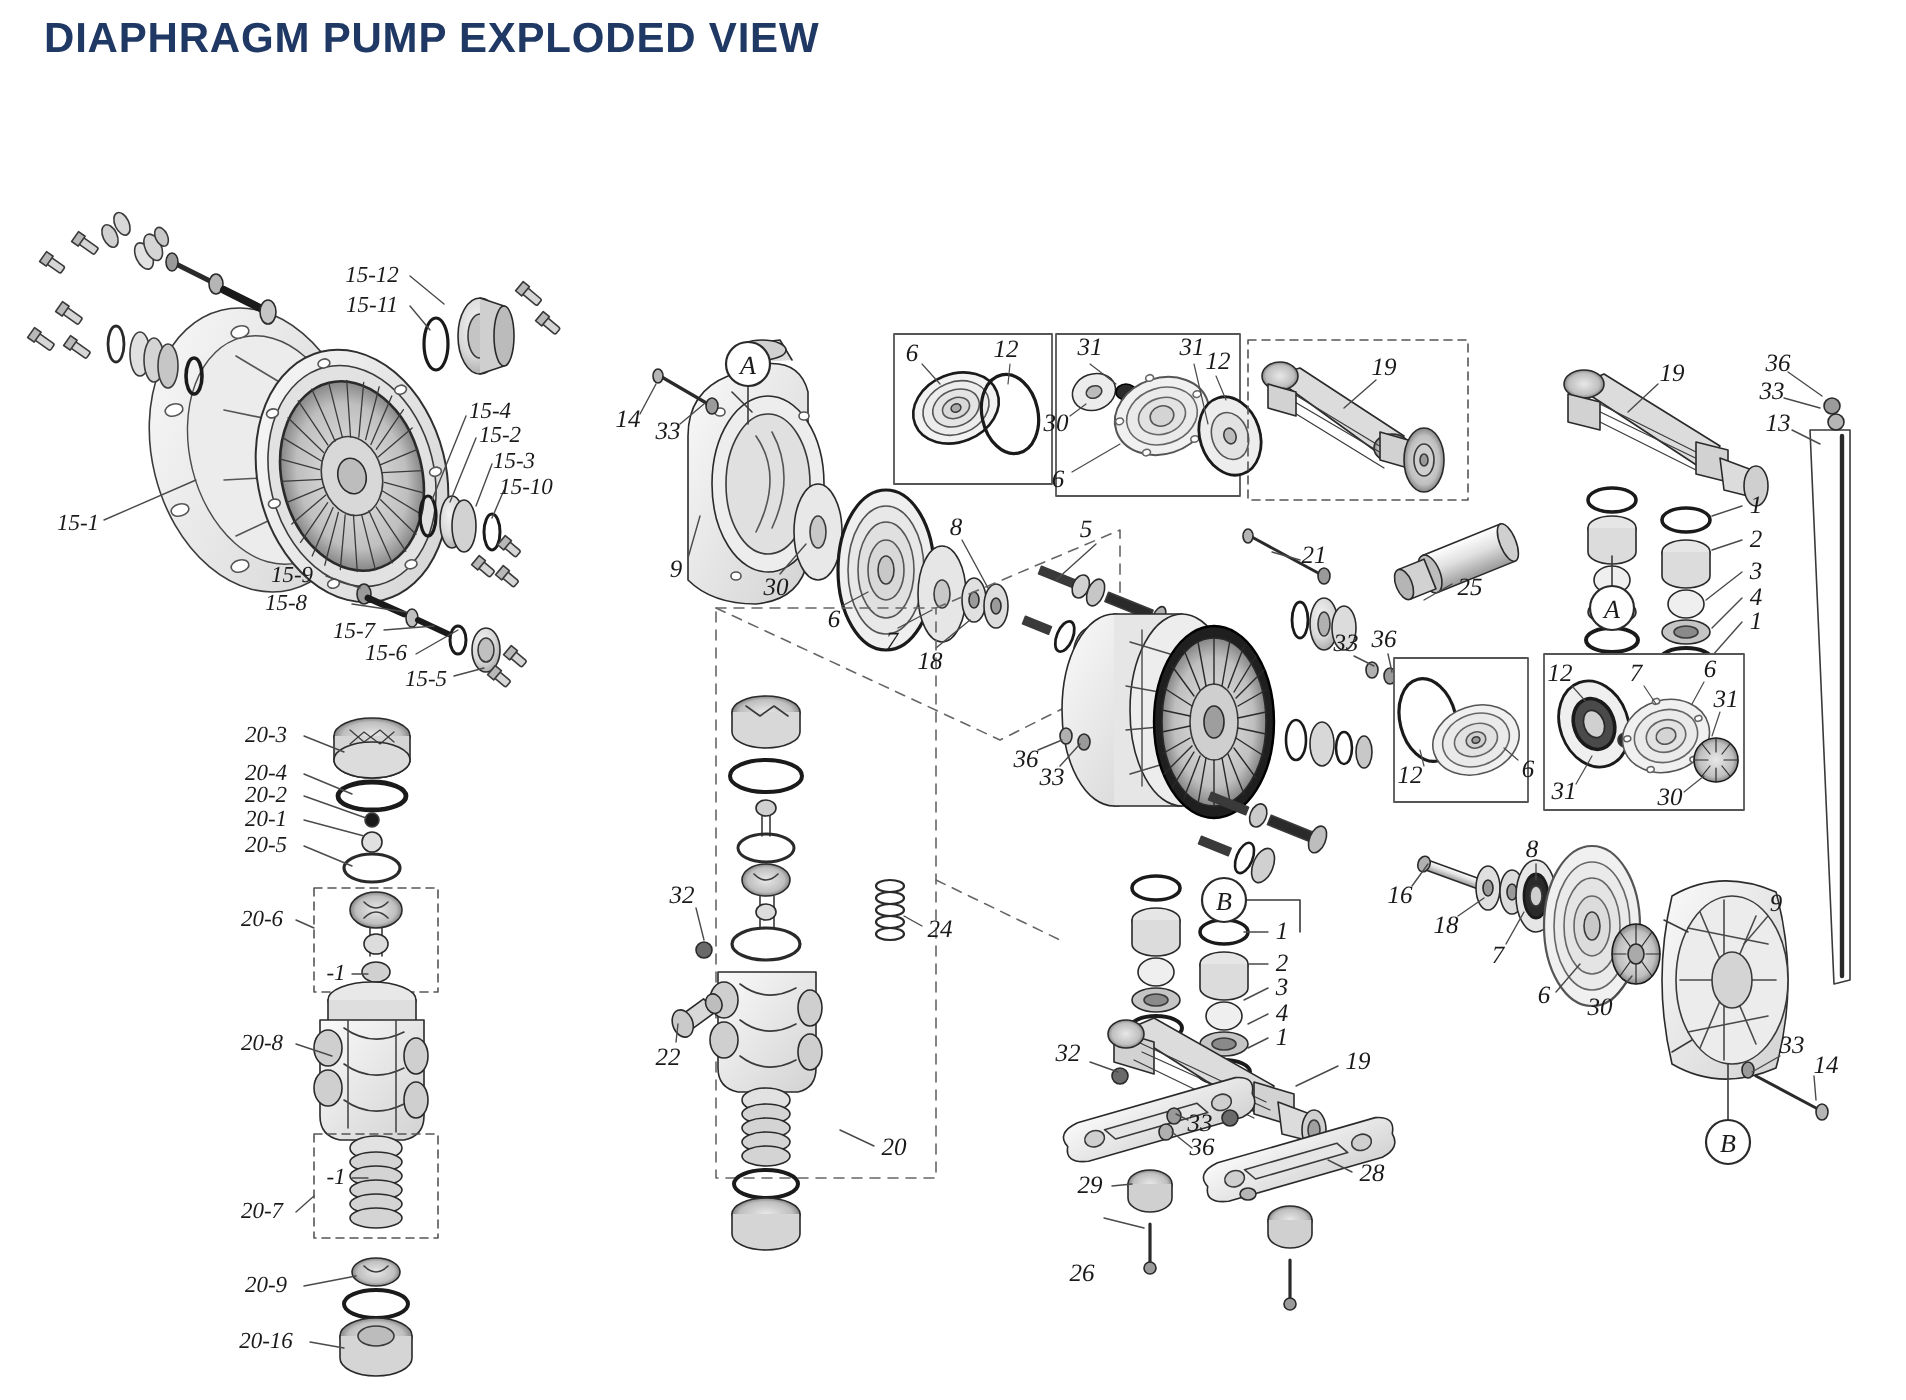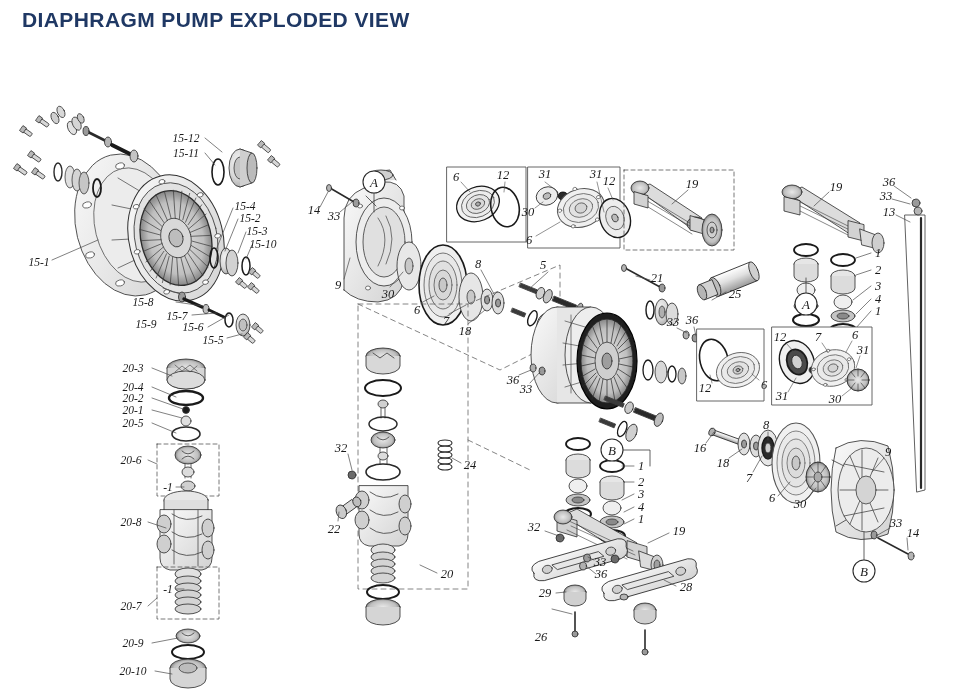--- a/index.html
+++ b/index.html
@@ -938,37 +938,37 @@
 </svg>
 
 <div id="labels">
     <div class="lbl" style="left: 186px; top: 138px;">15-12</div>
     <div class="lbl" style="left: 186px; top: 153px; font-style: italic;">15-11</div>
     <div class="lbl" style="left: 39px; top: 262px;">15-1</div>
     <div class="lbl" style="left: 245px; top: 206px;">15-4</div>
     <div class="lbl" style="left: 250px; top: 218px;">15-2</div>
     <div class="lbl" style="left: 257px; top: 231px;">15-3</div>
     <div class="lbl" style="left: 263px; top: 244px;">15-10</div>
-    <div class="lbl" style="left: 146px; top: 288px; margin-top: 36px;">15-9</div>
+    <div class="lbl" style="left: 146px; top: 288px;">15-9</div>
     <div class="lbl" style="left: 143px; top: 302px;">15-8</div>
     <div class="lbl" style="left: 177px; top: 316px;">15-7</div>
     <div class="lbl" style="left: 193px; top: 327px;">15-6</div>
     <div class="lbl" style="left: 213px; top: 340px; font-family: Liberation Serif, serif;">15-5</div>
     <div class="lbl" style="left: 133px; top: 368px;">20-3</div>
     <div class="lbl" style="left: 133px; top: 387px;">20-4</div>
     <div class="lbl" style="left: 133px; top: 398px;">20-2</div>
     <div class="lbl" style="left: 133px; top: 410px;">20-1</div>
     <div class="lbl" style="left: 133px; top: 423px;">20-5</div>
     <div class="lbl" style="left: 131px; top: 460px;">20-6</div>
     <div class="lbl" style="left: 168px; top: 487px;">-1</div>
     <div class="lbl" style="left: 131px; top: 522px;">20-8</div>
     <div class="lbl" style="left: 168px; top: 589px;">-1</div>
     <div class="lbl" style="left: 131px; top: 606px;">20-7</div>
     <div class="lbl" style="left: 133px; top: 643px;">20-9</div>
-    <div class="lbl" style="left: 133px; top: 671px;">20-10</div>
+    <div class="lbl" style="left: 133px; top: 671px;">20-16</div>
     <div class="lbl mid" style="left: 314px; top: 210px;">14</div>
     <div class="lbl mid" style="left: 334px; top: 216px;">33</div>
     <div class="lbl mid" style="left: 338px; top: 285px;">9</div>
     <div class="lbl mid" style="left: 388px; top: 294px;">30</div>
     <div class="lbl mid" style="left: 417px; top: 310px;">6</div>
     <div class="lbl mid" style="left: 446px; top: 321px;">7</div>
     <div class="lbl mid" style="left: 465px; top: 331px;">18</div>
     <div class="lbl mid" style="left: 478px; top: 264px;">8</div>
     <div class="lbl mid" style="left: 543px; top: 265px;">5</div>
     <div class="lbl mid" style="left: 657px; top: 278px;">21</div>

